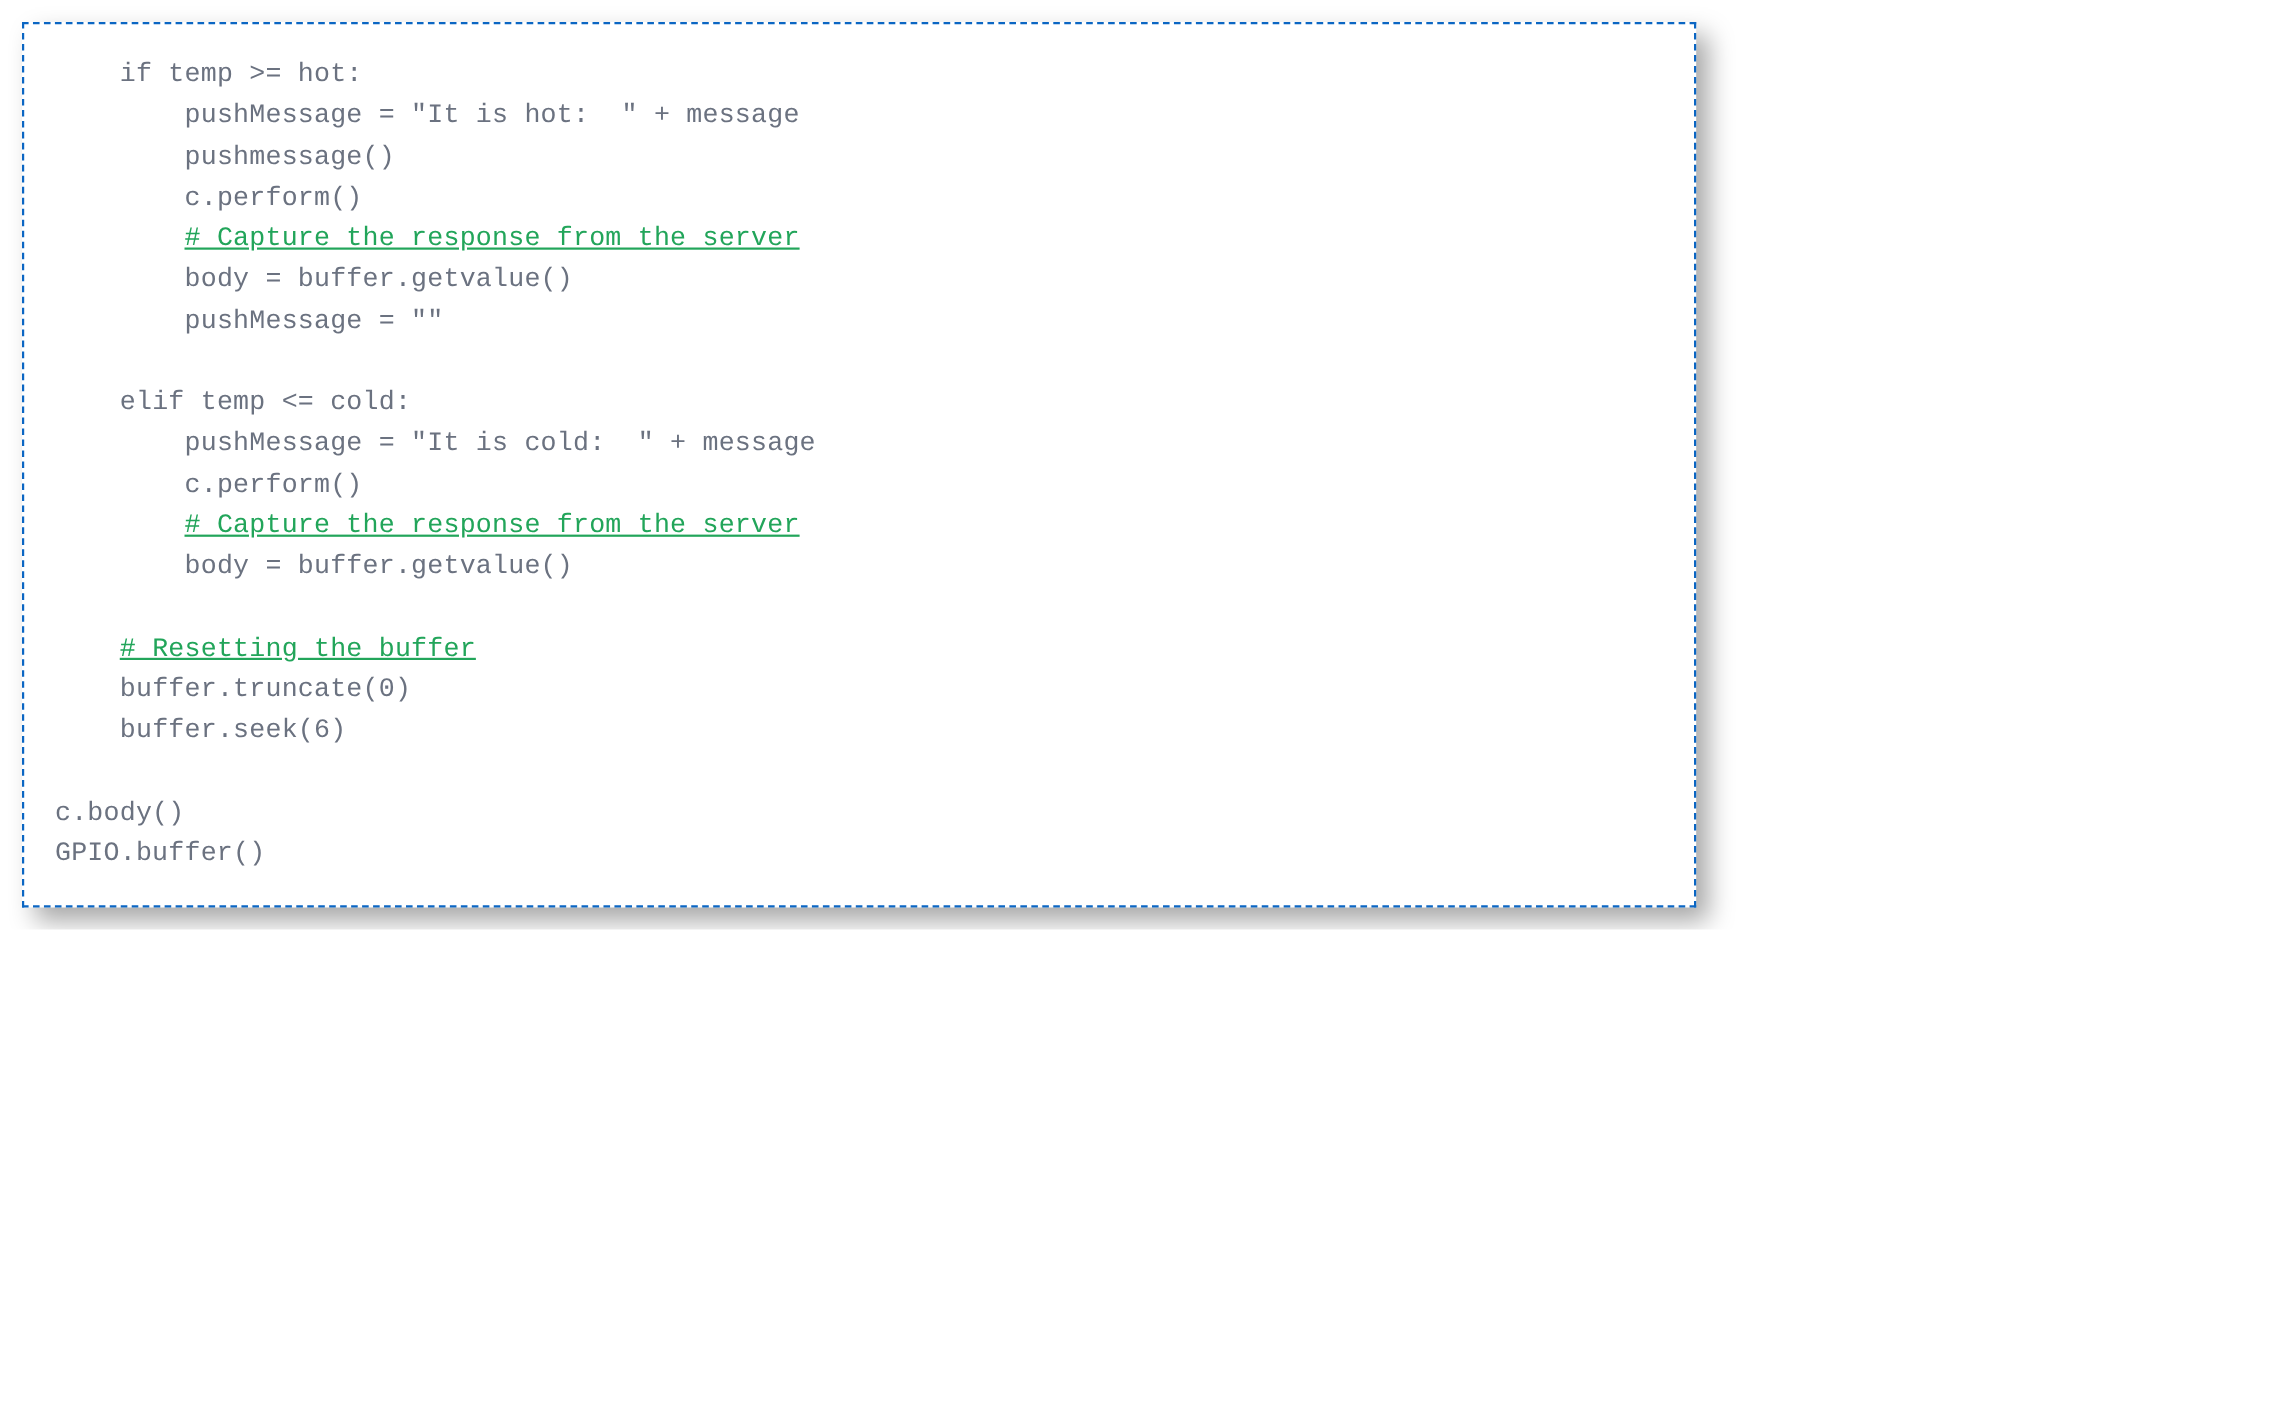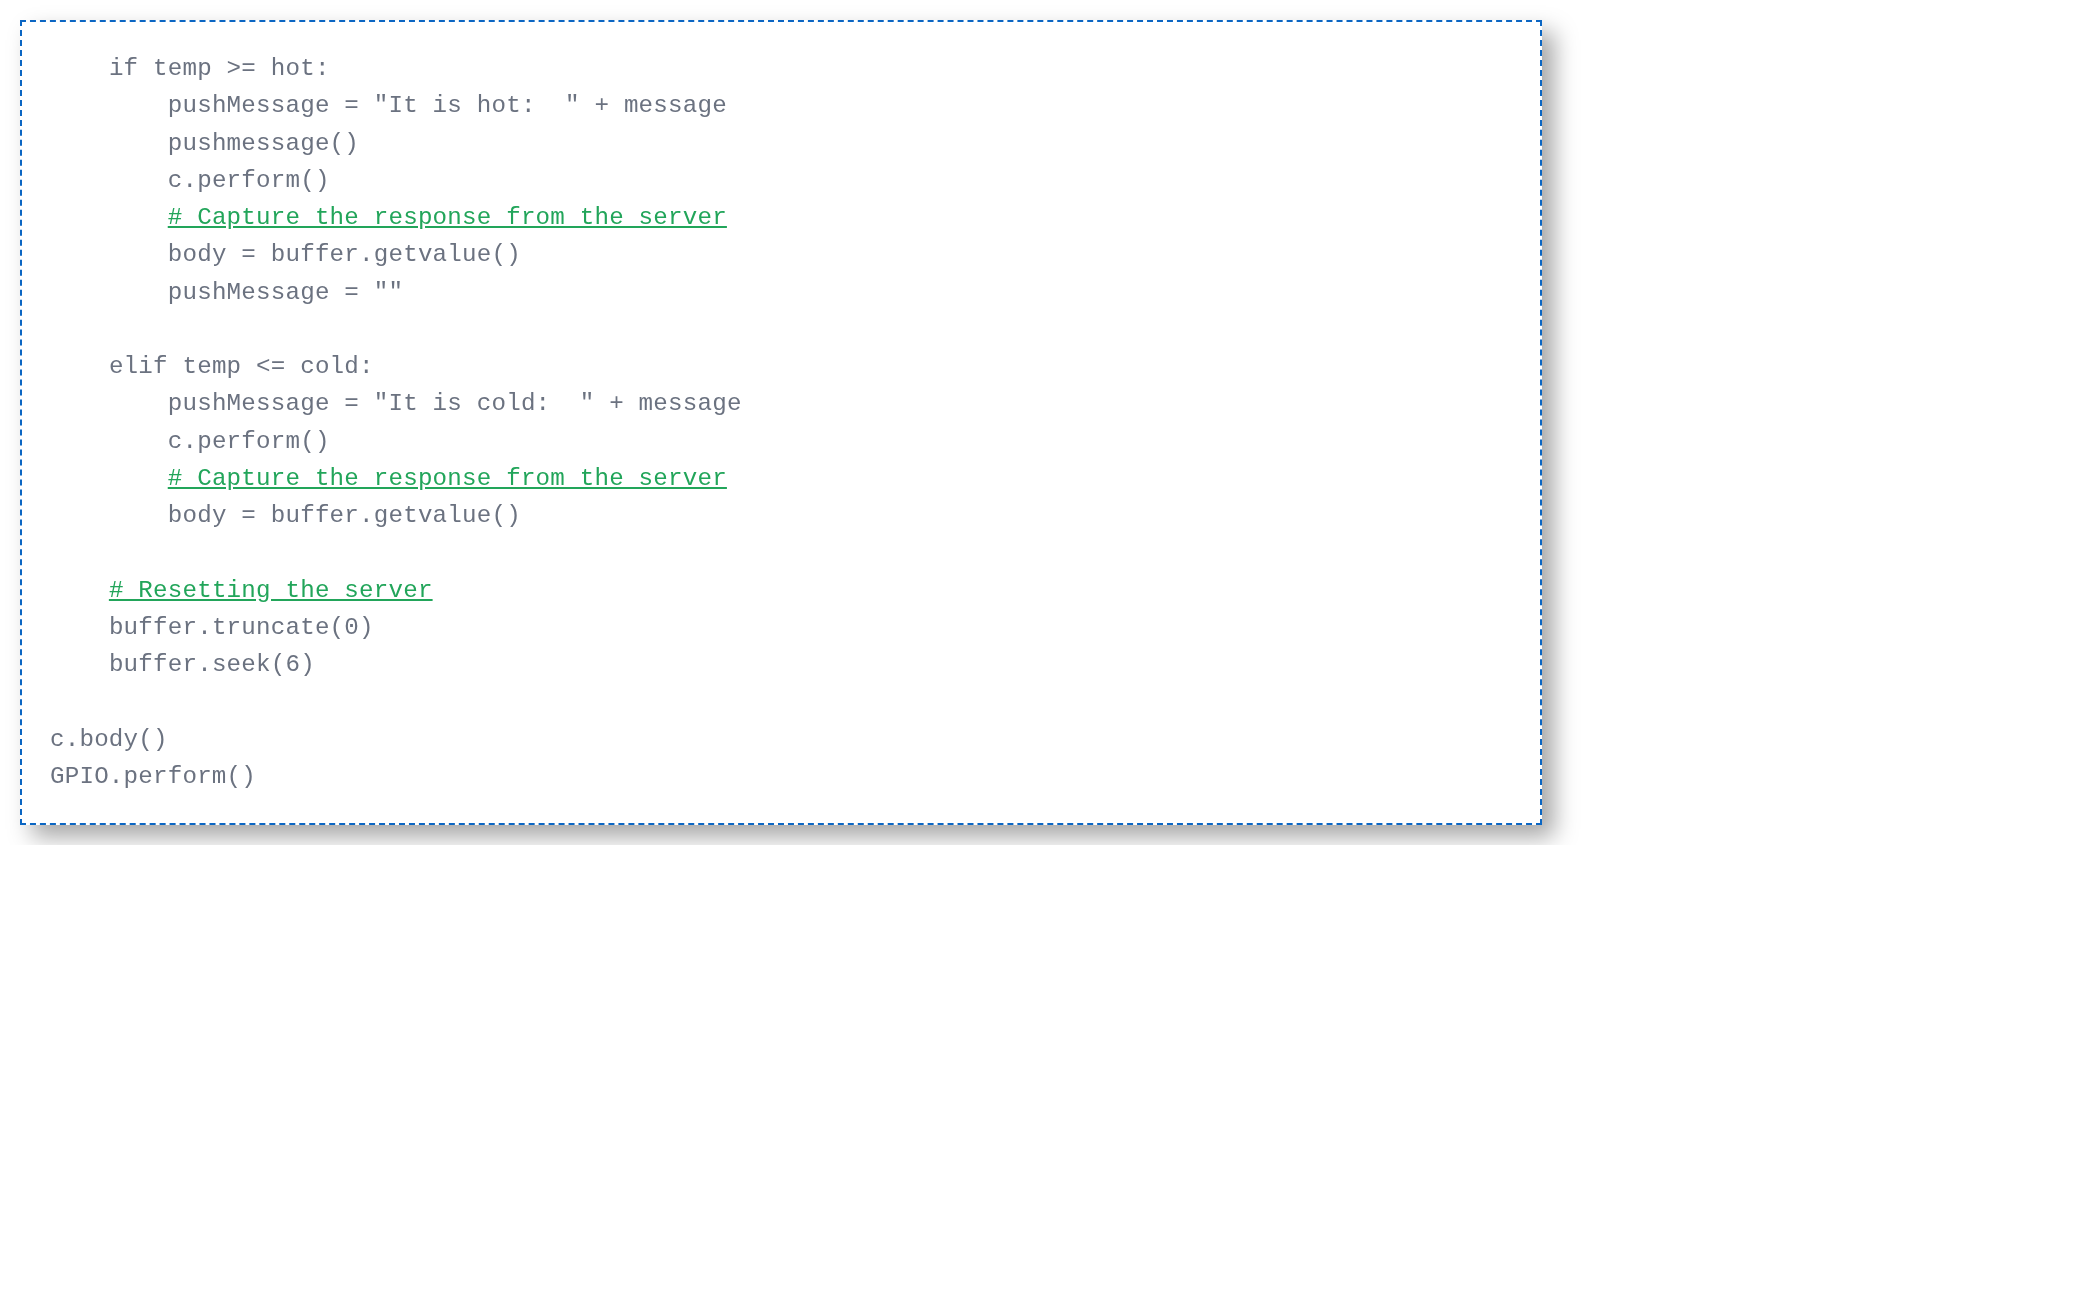--- a/index.html
+++ b/index.html
@@ -40,19 +40,19 @@
         <span class="comment"># Capture the response from the server</span>
         <span class="code">body = buffer.getvalue()</span>
         <span class="code">pushMessage = ""</span>
 <span class="code"></span>
     <span class="code">elif temp &lt;= cold:</span>
         <span class="code">pushMessage = "It is cold:  " + message</span>
         <span class="code">c.perform()</span>
         <span class="comment"># Capture the response from the server</span>
         <span class="code">body = buffer.getvalue()</span>
 <span class="code"></span>
-    <span class="comment"># Resetting the server</span>
+    <span class="comment"># Resetting the buffer</span>
     <span class="code">buffer.truncate(0)</span>
     <span class="code">buffer.seek(6)</span>
 <span class="code"></span>
 <span class="code">c.body()</span>
-<span class="code">GPIO.perform()</span></pre>
+<span class="code">GPIO.buffer()</span></pre>
 </div>
 
 </body></html>

